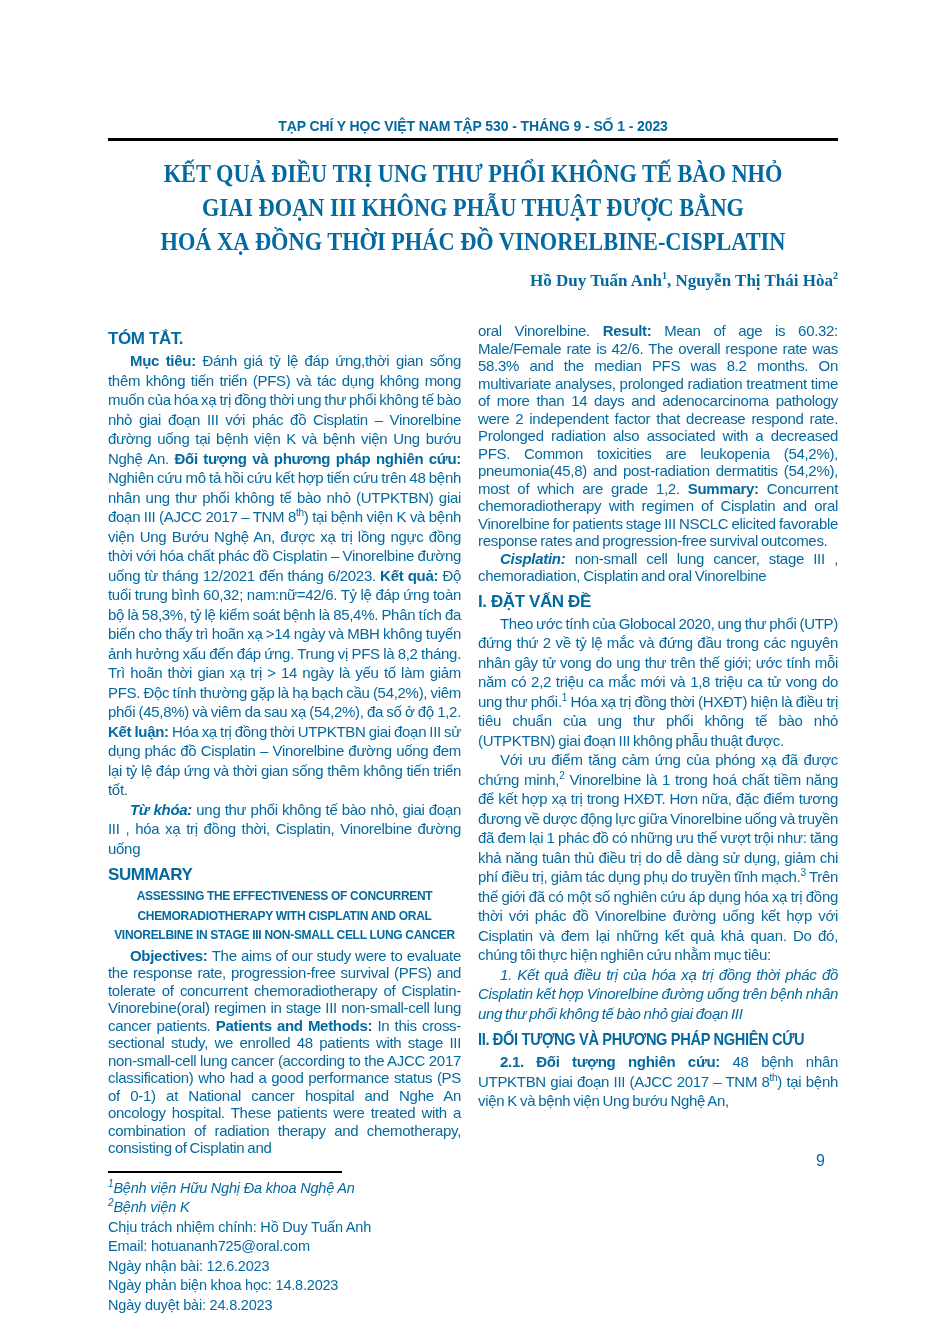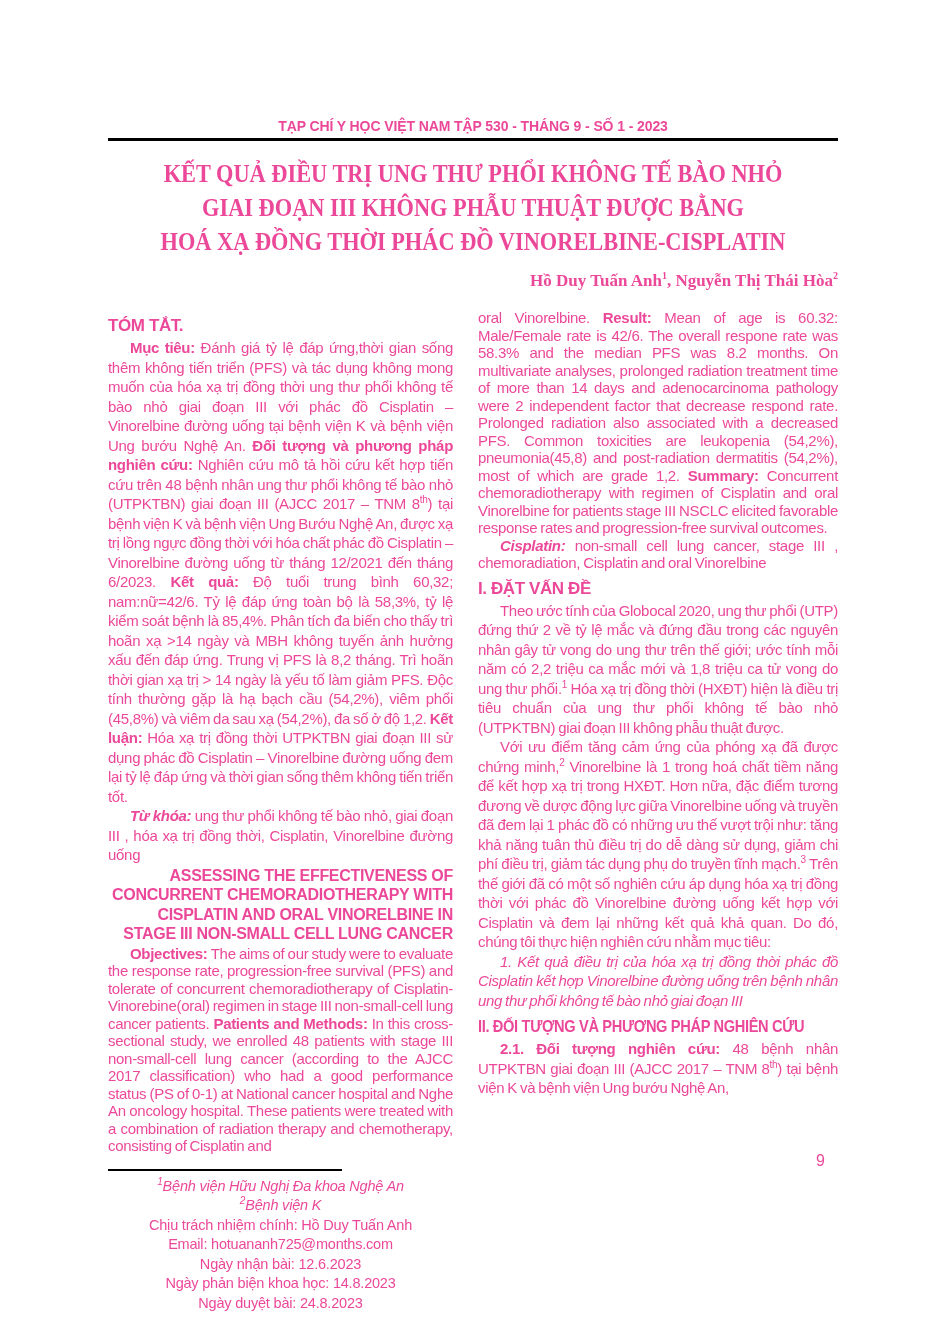--- a/index.html
+++ b/index.html
@@ -1,61 +1,61 @@
 <!DOCTYPE html>
 <html><head>
 <meta charset="utf-8">
 <style>
   html,body{margin:0;padding:0;background:#e8e8e8;}
   .sheet{
     position:relative;width:942px;height:1333px;background:#ffffff;
-    font-family:"Liberation Sans","DejaVu Sans",sans-serif;color:#ec4899;
+    font-family:"Liberation Sans","DejaVu Sans",sans-serif;color:#0369a1;
     margin:0 auto;overflow:hidden;
   }
   .content{position:absolute;left:108px;top:118px;width:730px;}
   .journal-header{
     text-align:center;font-weight:bold;font-size:14px;letter-spacing:-0.1px;
     padding-bottom:4px;border-bottom:3px solid #000;
   }
   .title-block{
     margin-top:16px;text-align:center;
     font-family:"Liberation Serif","DejaVu Serif",serif;font-weight:bold;
     font-size:26px;line-height:34px;
     transform:scaleX(0.86);transform-origin:50% 50%;
   }
   .authors{
     margin-top:12px;text-align:right;
     font-family:"Liberation Serif","DejaVu Serif",serif;font-weight:bold;
     font-size:17px;
   }
-  .cols{display:flex;gap:25px;margin-top:18px;align-items:flex-start;}
+  .cols{display:flex;gap:17px;margin-top:31px;align-items:flex-start;}
   .col-left{width:357px;}
   .col-right{width:360px;}
   p.body{
     margin:0;font-size:15px;line-height:19.5px;text-align:justify;
     text-indent:22px;letter-spacing:-0.3px;word-spacing:-0.9px;
   }
   p.eng{line-height:17.5px;}
   p.noindent{text-indent:0;}
   .b{font-weight:bold;}
   .i{font-style:italic;}
   sup{font-size:10px;line-height:0;}
   .h-sec{
     font-size:17px;font-weight:bold;margin:7px 0 2px;letter-spacing:-0.4px;
     white-space:nowrap;
   }
   .condense{display:inline-block;transform:scaleX(0.86);transform-origin:0 50%;white-space:nowrap;}
   .eng-title{
-    text-align:right;font-weight:bold;font-size:16px;line-height:19.5px;
+    text-align:center;font-weight:bold;font-size:12px;line-height:19.5px;
     margin:1px 0 1px;letter-spacing:-0.3px;
   }
   .footnote{margin-top:14px;}
   .fn-rule{width:234px;height:0;border-top:2px solid #000;margin:0 0 6px 0;}
   .fn-line{
-    margin:0;font-size:14.5px;line-height:19.5px;text-align:center;text-indent:0;
+    margin:0;font-size:14.5px;line-height:19.5px;text-align:left;text-indent:0;
     letter-spacing:-0.2px;
   }
   .pageno{position:absolute;left:816px;top:1152px;font-size:16px;}
 </style>
 </head>
 <body>
 
 <div class="sheet">
   <div class="content">
 
@@ -71,31 +71,32 @@
 
     <div class="cols">
 
       <div class="col-left">
         <div class="h-sec">TÓM TẮT.</div>
 
         <p class="body"><span class="b">Mục tiêu: </span><span>Đánh giá tỷ lệ đáp ứng,thời gian sống thêm không tiến triển (PFS) và tác dụng không mong muốn của hóa xạ trị đồng thời ung thư phổi không tế bào nhỏ giai đoạn III với phác đồ Cisplatin – Vinorelbine đường uống tại bệnh viện K và bệnh viện Ung bướu Nghệ An. </span><span class="b">Đối tượng và phương pháp nghiên cứu: </span><span>Nghiên cứu mô tả hồi cứu kết hợp tiến cứu trên 48 bệnh nhân ung thư phổi không tế bào nhỏ (UTPKTBN) giai đoạn III (AJCC 2017 – TNM 8</span><sup>th</sup><span>) tại bệnh viện K và bệnh viện Ung Bướu Nghệ An, được xạ trị lồng ngực đồng thời với hóa chất phác đồ Cisplatin – Vinorelbine đường uống từ tháng 12/2021 đến tháng 6/2023. </span><span class="b">Kết quả: </span><span>Độ tuổi trung bình 60,32; nam:nữ=42/6. Tỷ lệ đáp ứng toàn bộ là 58,3%, tỷ lệ kiểm soát bệnh là 85,4%. Phân tích đa biến cho thấy trì hoãn xạ &gt;14 ngày và MBH không tuyến ảnh hưởng xấu đến đáp ứng. Trung vị PFS là 8,2 tháng. Trì hoãn thời gian xạ trị &gt; 14 ngày là yếu tố làm giảm PFS. Độc tính thường gặp là hạ bạch cầu (54,2%), viêm phổi (45,8%) và viêm da sau xạ (54,2%), đa số ở độ 1,2. </span><span class="b">Kết luận: </span><span>Hóa xạ trị đồng thời UTPKTBN giai đoạn III sử dụng phác đồ Cisplatin – Vinorelbine đường uống đem lại tỷ lệ đáp ứng và thời gian sống thêm không tiến triển tốt.</span></p>
 
         <p class="body"><span class="b i">Từ khóa: </span><span>ung thư phổi không tế bào nhỏ, giai đoạn III , hóa xạ trị đồng thời, Cisplatin, Vinorelbine đường uống</span></p>
 
+        <div class="h-sec">SUMMARY</div>
 
         <div class="eng-title">ASSESSING THE EFFECTIVENESS OF CONCURRENT CHEMORADIOTHERAPY WITH CISPLATIN AND ORAL VINORELBINE IN STAGE III NON-SMALL CELL LUNG CANCER</div>
 
         <p class="body eng"><span class="b">Objectives: </span><span>The aims of our study were to evaluate the response rate, progression-free survival (PFS) and tolerate of concurrent chemoradiotherapy of Cisplatin-Vinorebine(oral) regimen in stage III non-small-cell lung cancer patients. </span><span class="b">Patients and Methods: </span><span>In this cross-sectional study, we enrolled 48 patients with stage III non-small-cell lung cancer (according to the AJCC 2017 classification) who had a good performance status (PS of 0-1) at National cancer hospital and Nghe An oncology hospital. These patients were treated with a combination of radiation therapy and chemotherapy, consisting of Cisplatin and</span></p>
 
         <div class="footnote">
           <div class="fn-rule"></div>
           <p class="fn-line"><sup class="i">1</sup><span class="i">Bệnh viện Hữu Nghị Đa khoa Nghệ An</span></p>
           <p class="fn-line"><sup class="i">2</sup><span class="i">Bệnh viện K</span></p>
           <p class="fn-line">Chịu trách nhiệm chính: Hồ Duy Tuấn Anh</p>
-          <p class="fn-line">Email: hotuananh725@months.com</p>
+          <p class="fn-line">Email: hotuananh725@oral.com</p>
           <p class="fn-line">Ngày nhận bài: 12.6.2023</p>
           <p class="fn-line">Ngày phản biện khoa học: 14.8.2023</p>
           <p class="fn-line">Ngày duyệt bài: 24.8.2023</p>
         </div>
       </div>
 
       <div class="col-right">
         <p class="body eng noindent"><span>oral Vinorelbine. </span><span class="b">Result: </span><span>Mean of age is 60.32: Male/Female rate is 42/6. The overall respone rate was 58.3% and the median PFS was 8.2 months. On multivariate analyses, prolonged radiation treatment time of more than 14 days and adenocarcinoma pathology were 2 independent factor that decrease respond rate. Prolonged radiation also associated with a decreased PFS. Common toxicities are leukopenia (54,2%), pneumonia(45,8) and post-radiation dermatitis (54,2%), most of which are grade 1,2. </span><span class="b">Summary: </span><span>Concurrent chemoradiotherapy with regimen of Cisplatin and oral Vinorelbine for patients stage III NSCLC elicited favorable response rates and progression-free survival outcomes.</span></p>
 
         <p class="body eng"><span class="b i">Cisplatin: </span><span>non-small cell lung cancer, stage III , chemoradiation, Cisplatin and oral Vinorelbine</span></p>

